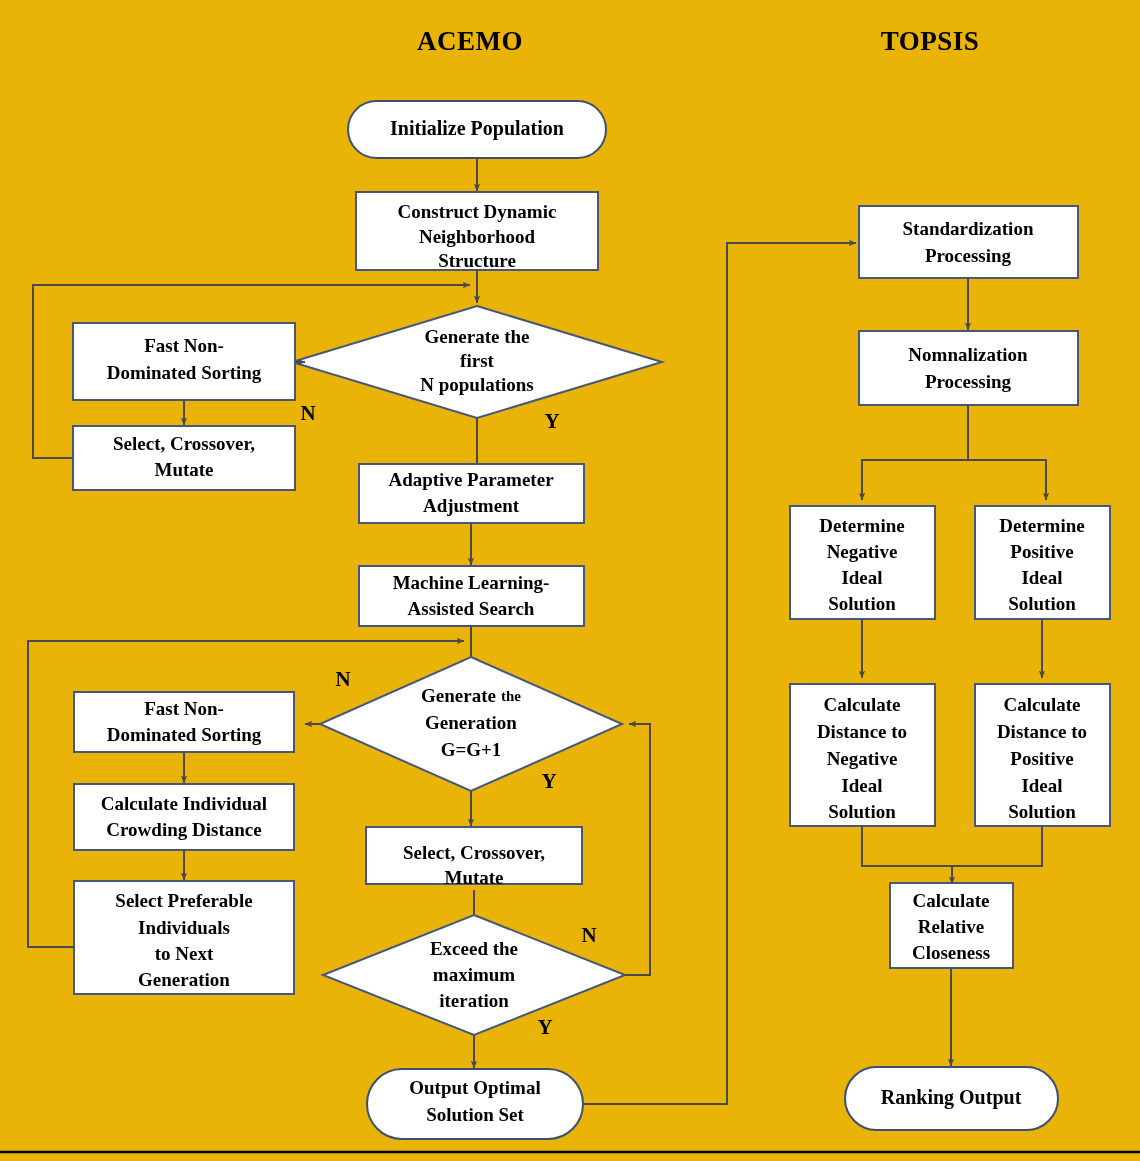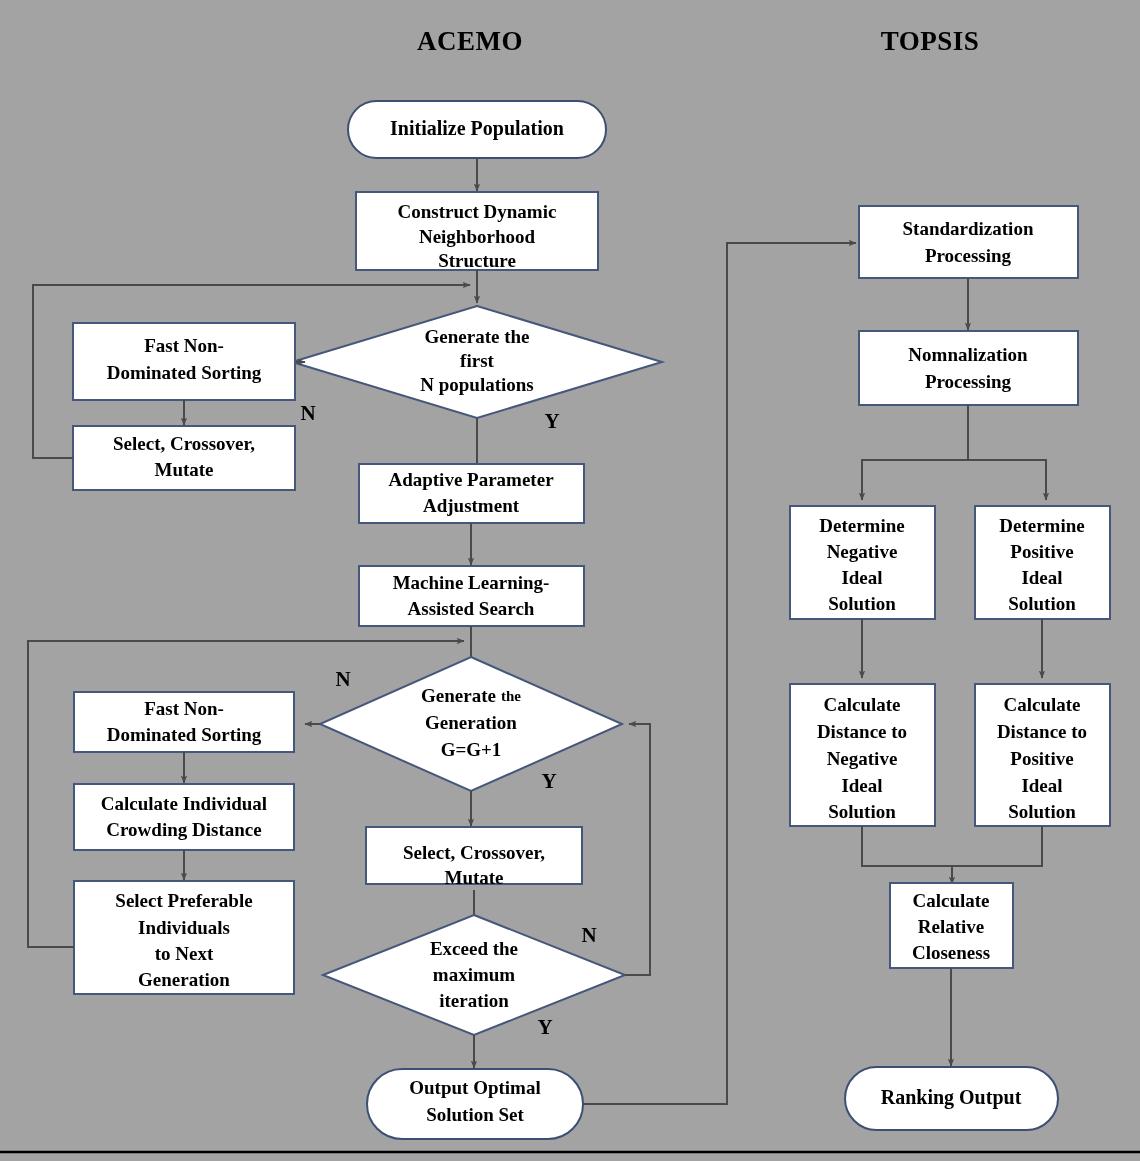--- a/index.html
+++ b/index.html
@@ -7,21 +7,21 @@
     padding: 0;
     background: #ffffff;
   }
   body {
     font-family: "Liberation Serif", "DejaVu Serif", serif;
   }
   #page {
     position: relative;
     width: 1140px;
     height: 1161px;
-    background: #a3a3a3;
+    background: #eab308;
     overflow: hidden;
   }
   svg#flow {
     display: block;
     width: 1140px;
     height: 1161px;
   }
   .node-shape {
     fill: #ffffff;
     stroke: #45577a;

